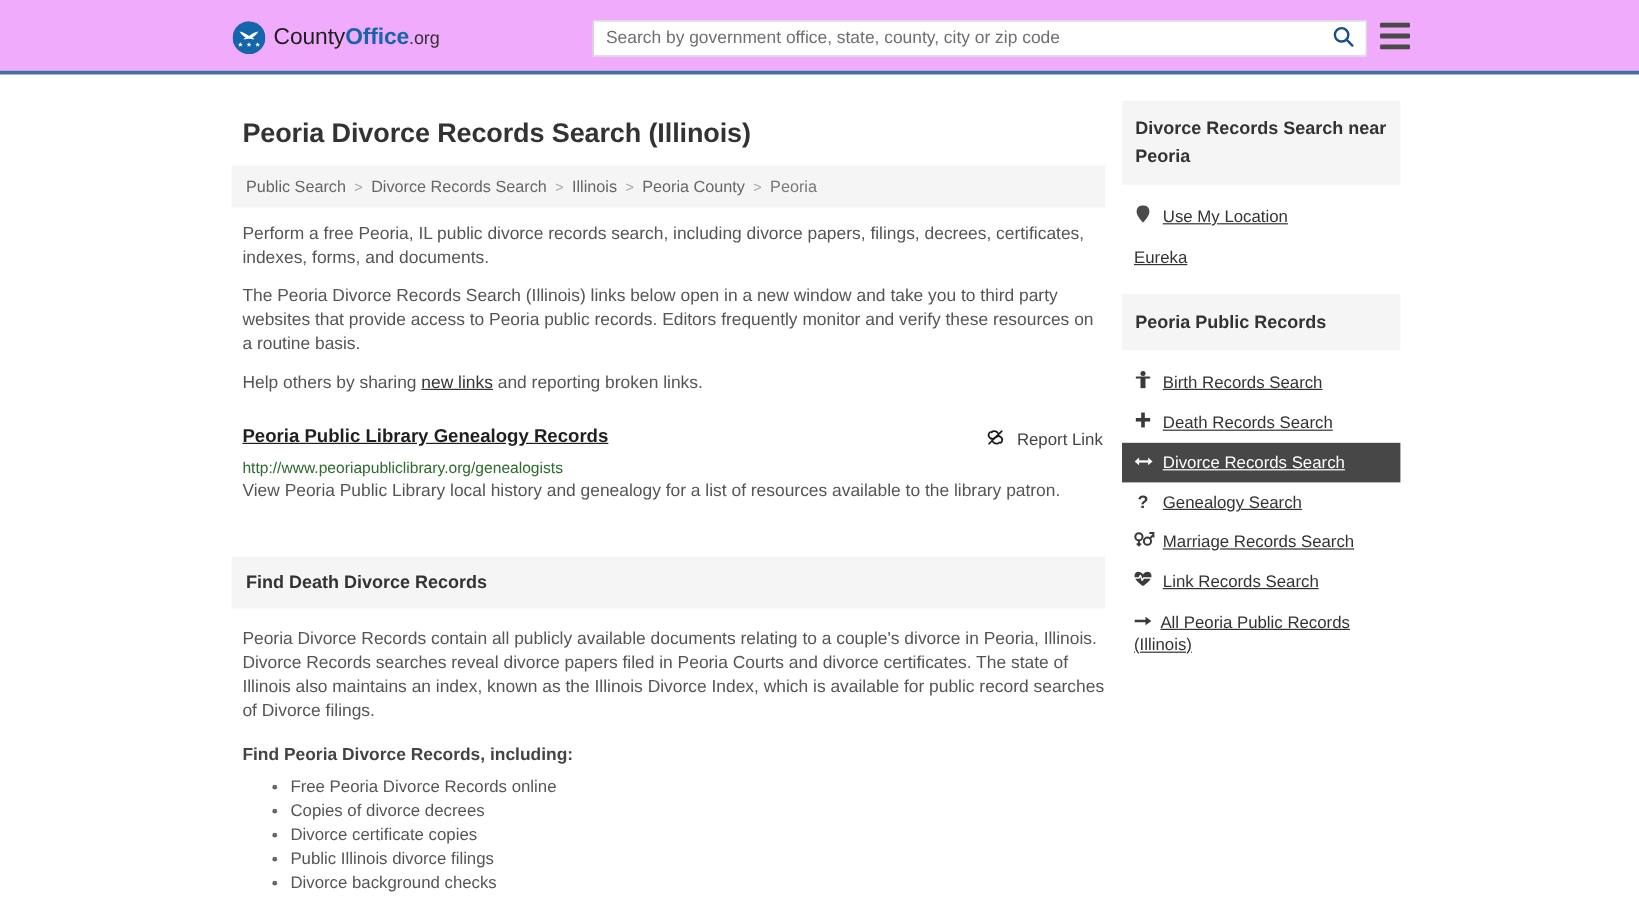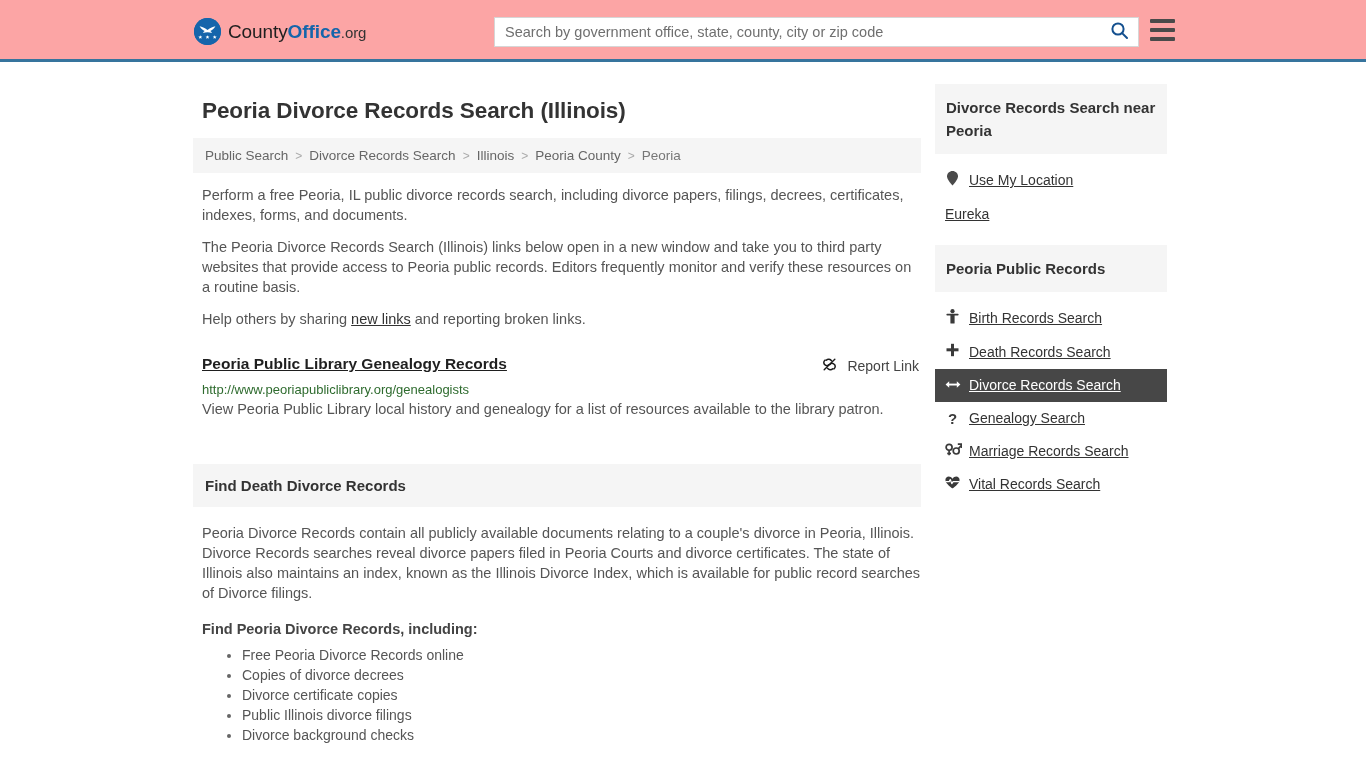--- a/index.html
+++ b/index.html
@@ -10,21 +10,21 @@
     height: 768px;
     overflow: hidden;
     background: #ffffff;
     font-family: "Liberation Sans", sans-serif;
     -webkit-font-smoothing: antialiased;
   }
 
   
   .site-header {
     height: 62px;
-    background: #fca5a5;
+    background: #f0abfc;
     border-bottom: 3px solid #36749d;
     display: flex;
     align-items: center;
     position: relative;
     box-sizing: border-box;
   }
   .brand {
     position: absolute;
     left: 194px;
     top: 18px;
@@ -458,22 +458,30 @@
             <span class="lbl">Marriage Records Search</span>
           </a>
 
           <a class="side-link nowrap-ico" href="#">
             <span class="side-ico">
               <svg width="15" height="13" viewBox="0 0 15 13" aria-hidden="true">
                 <path d="M7.5 12.3 C7.5 12.3 0.4 7.8 0.4 3.9 C0.4 1.8 2.0 0.5 3.7 0.5 C5.2 0.5 6.6 1.4 7.5 2.7 C8.4 1.4 9.8 0.5 11.3 0.5 C13.0 0.5 14.6 1.8 14.6 3.9 C14.6 7.8 7.5 12.3 7.5 12.3 Z" fill="#3a3a3a"></path>
                 <path d="M0.8 5.6 L4.2 5.6 L5.3 3.6 L6.8 7.6 L8.1 5.6 L14.2 5.6" stroke="#ffffff" stroke-width="1.25" fill="none" stroke-linejoin="round" stroke-linecap="round"></path>
               </svg>
             </span>
-            <span class="lbl">Vital Records Search</span>
-          </a>
-
+            <span class="lbl">Link Records Search</span>
+          </a>
+
+          <a class="side-link wraps" href="#">
+            <span class="side-ico">
+              <svg width="15" height="11" viewBox="0 0 15 11" aria-hidden="true">
+                <line x1="0.6" y1="5.5" x2="11.6" y2="5.5" stroke="#3a3a3a" stroke-width="1.9"></line>
+                <path d="M14.5 5.5 L9.6 2.0 L9.6 9.0 Z" fill="#3a3a3a"></path>
+              </svg>
+            </span><span class="lbl">All Peoria Public Records (Illinois)</span>
+          </a>
 
         </div>
       </div>
 
     </div>
   </div>
 </div>
 
 </body></html>

